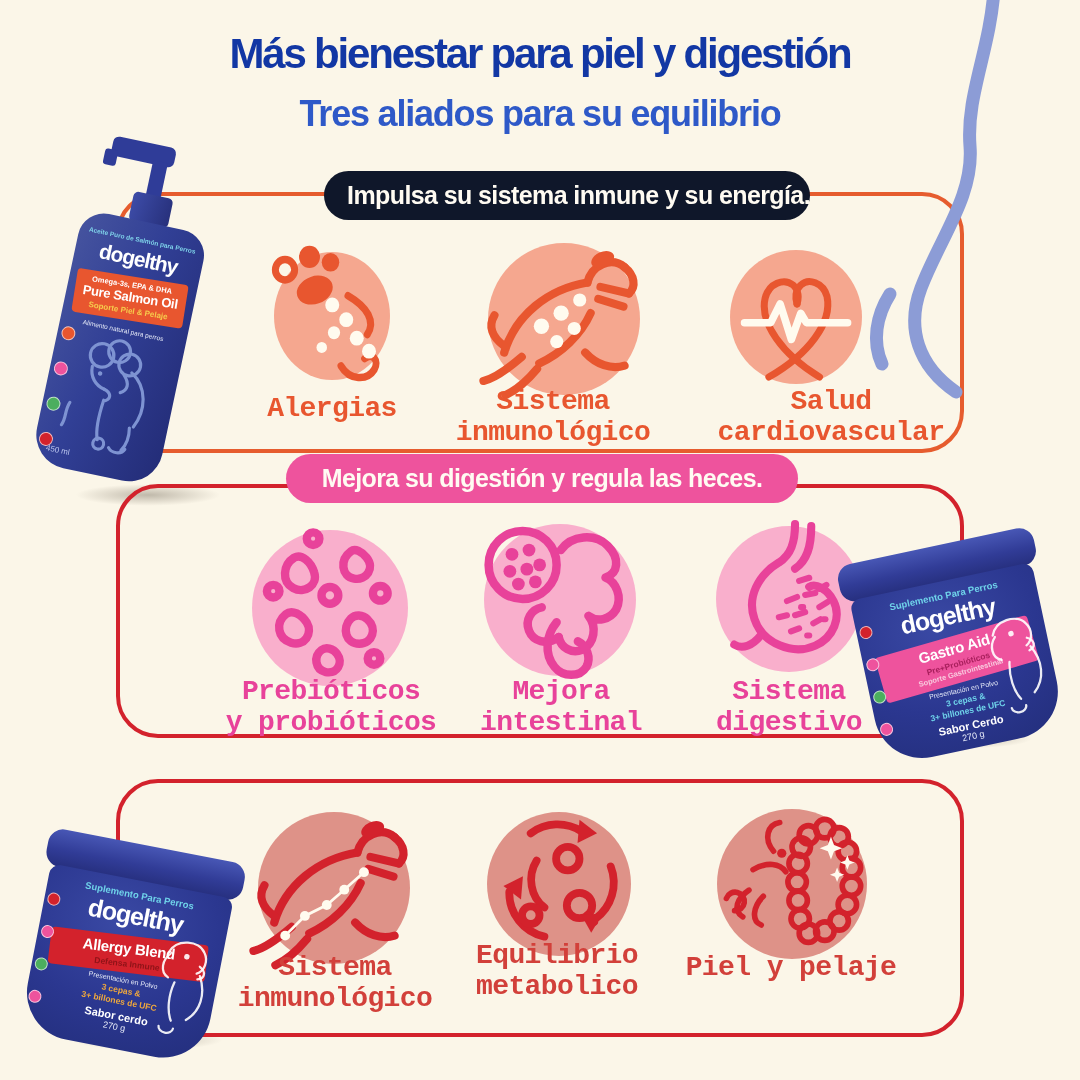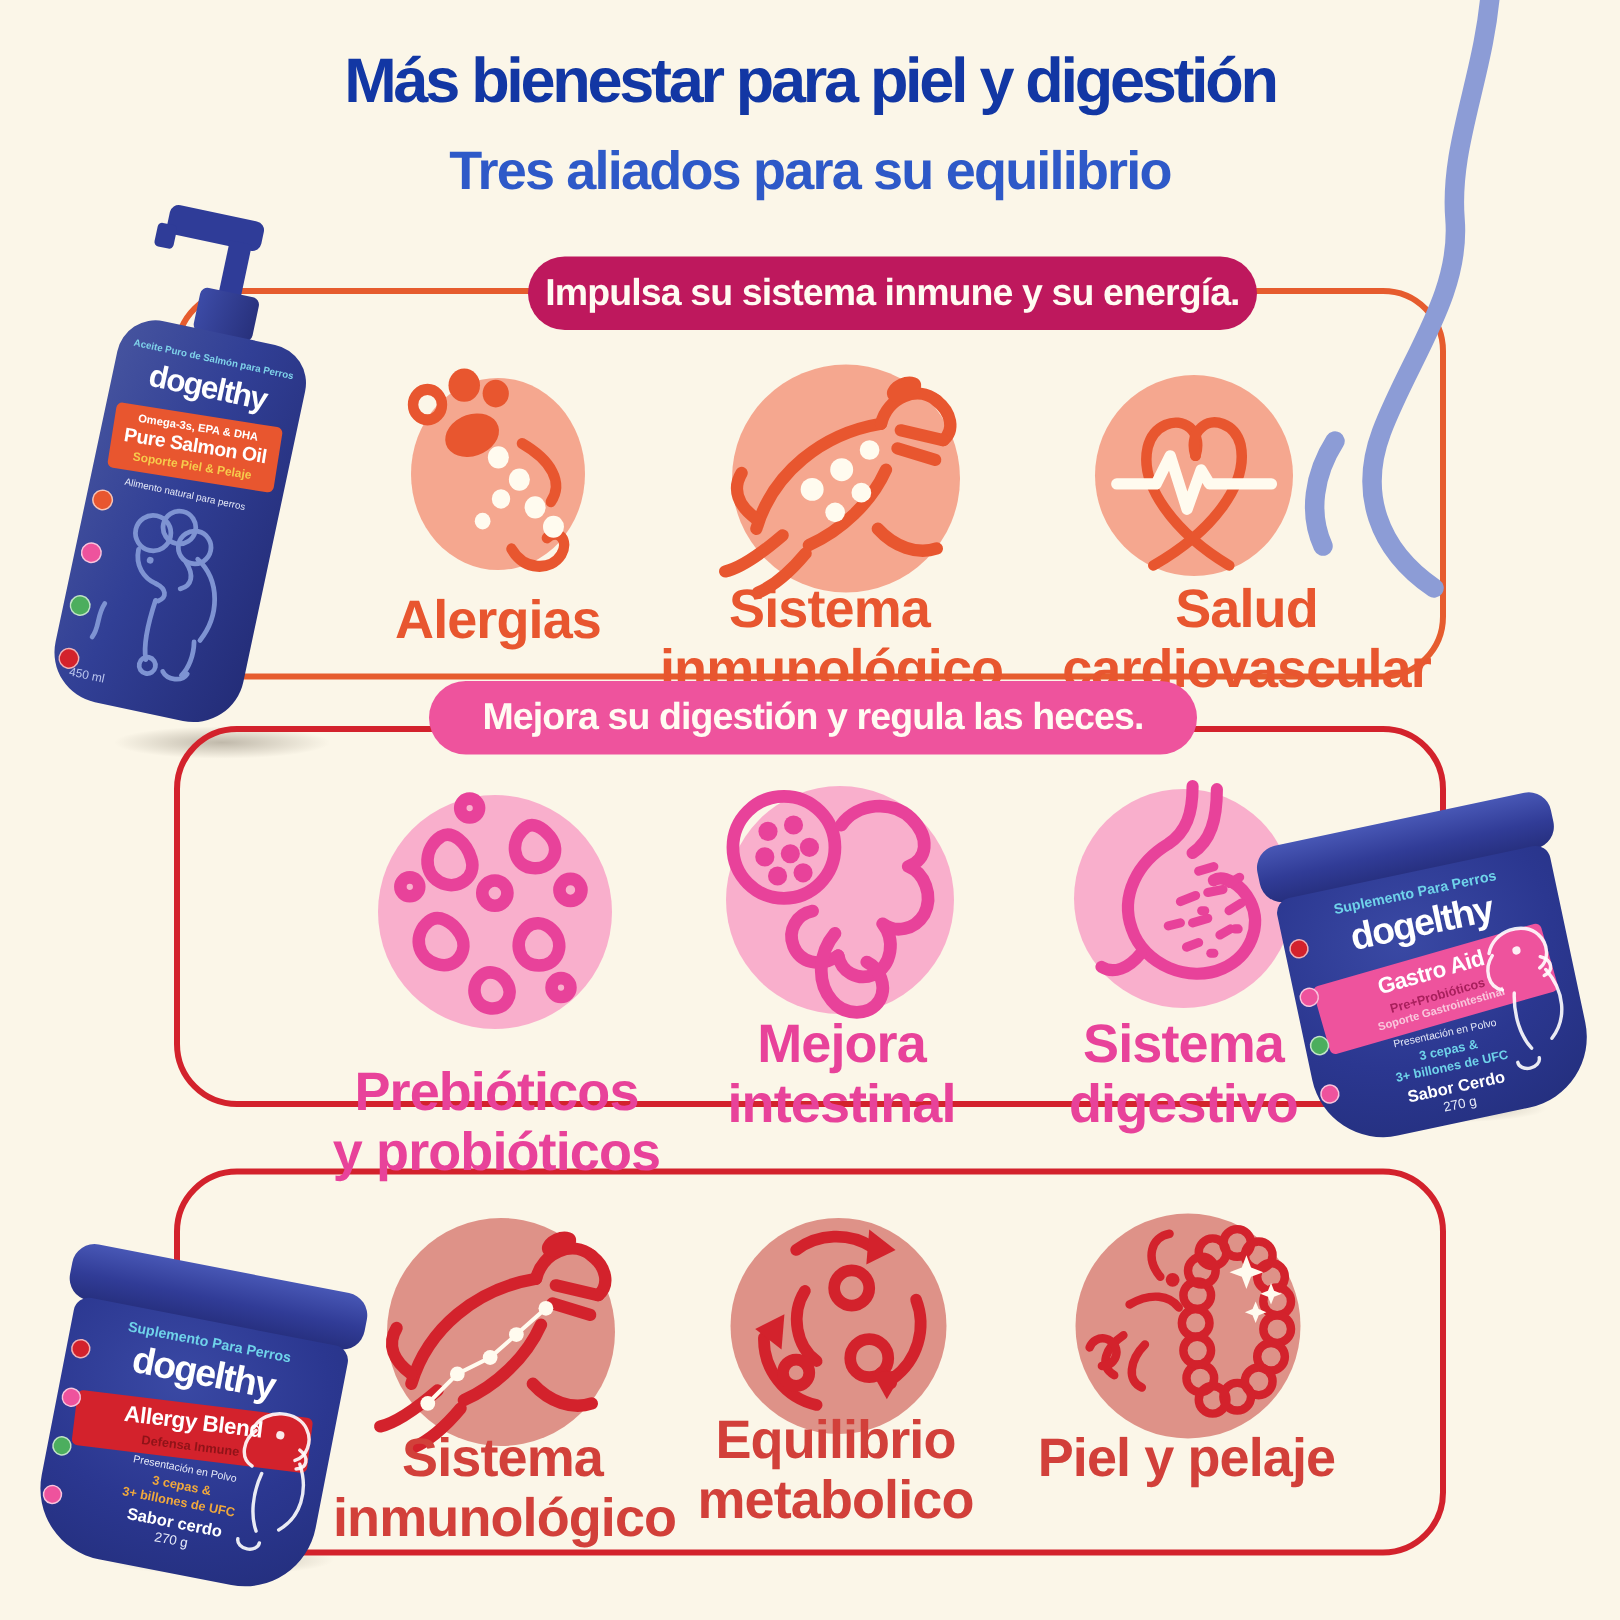--- a/index.html
+++ b/index.html
@@ -8,22 +8,22 @@
   .title{position:absolute;top:30px;left:0;width:100%;text-align:center;font-size:42px;
          font-weight:800;color:#1237A4;letter-spacing:-2.2px;z-index:2;}
   .subtitle{position:absolute;top:93px;left:0;width:100%;text-align:center;font-size:36px;
          font-weight:600;color:#2E59C8;letter-spacing:-1.2px;z-index:2;}
   .sec-box{position:absolute;border:4px solid;border-radius:42px;z-index:2;background:transparent;}
   .pill{position:absolute;height:49px;border-radius:26px;color:#FFFBF2;font-weight:bold;
         font-size:25px;letter-spacing:-0.6px;display:flex;align-items:center;justify-content:center;
         z-index:4;white-space:nowrap;}
   .circle{position:absolute;border-radius:50%;z-index:3;}
   .icon-svg{position:absolute;overflow:visible;z-index:3;}
-  .lbl{position:absolute;font-weight:bold;font-size:36px;letter-spacing:-0.6px;line-height:1.12;
-       text-align:center;white-space:pre-line;z-index:3;}
+  .lbl{position:absolute;font-weight:bold;font-size:28px;letter-spacing:-0.6px;line-height:1.12;
+       text-align:center;white-space:pre-line;z-index:3;font-family:Liberation Mono, monospace;}
   .c-orange{color:#E8562F;} .c-pink{color:#E8429A;} .c-red{color:#D2403A;}
   .shadow{position:absolute;border-radius:50%;z-index:1;
           background:radial-gradient(closest-side,rgba(95,85,70,.38),rgba(95,85,70,0) 72%);}
   
   .product{position:absolute;z-index:6;}
   .bottle-wrap{left:52px;top:140px;width:150px;height:345px;transform:rotate(12deg);}
   .pump-head{position:absolute;left:26px;top:2px;width:64px;height:20px;background:#2F3C98;border-radius:6px;}
   .pump-spout{position:absolute;left:20px;top:16px;width:13px;height:16px;background:#2F3C98;border-radius:3px;}
   .pump-stem{position:absolute;left:69px;top:18px;width:15px;height:36px;background:#2F3C98;}
   .pump-collar{position:absolute;left:57px;top:52px;width:40px;height:30px;border-radius:5px;
@@ -78,21 +78,21 @@
   <div class="subtitle">Tres aliados para su equilibrio</div>
 
   <div class="shadow" style="left:48px;top:480px;width:200px;height:30px;"></div>
   <div class="shadow" style="left:868px;top:726px;width:190px;height:26px;"></div>
   <div class="shadow" style="left:42px;top:1026px;width:210px;height:28px;"></div>
 
   <div class="sec-box" style="left:116px;top:192px;width:840px;height:253px;border-color:#E65C2E;"></div>
   <div class="sec-box" style="left:116px;top:484px;width:840px;height:246px;border-color:#D3222C;"></div>
   <div class="sec-box" style="left:116px;top:779px;width:840px;height:250px;border-color:#D3222C;"></div>
 
-  <div class="pill" style="left:352px;top:171px;width:486px;background:#be185d;">
+  <div class="pill" style="left:324px;top:171px;width:486px;background:#0f172a;justify-content:flex-end;">
     <span>Impulsa su sistema inmune y su energía.</span>
   </div>
   <div class="pill" style="left:286px;top:454px;width:512px;background:#EE539D;">
     <span>Mejora su digestión y regula las heces.</span>
   </div>
 
   <div class="circle" style="left:274px;top:252px;width:116px;height:128px;background:#F5A78F;"></div>
   <svg class="icon-svg" style="left:264px;top:242px;" width="140" height="148" viewBox="0 0 160 160" preserveAspectRatio="none">
     <g stroke="#E8562F" stroke-width="8" fill="none" stroke-linecap="round" stroke-linejoin="round">
       <circle cx="24" cy="30" r="11"></circle>
@@ -203,21 +203,21 @@
         <path d="M68,100 l8,-2"></path>
       <path d="M84,98 l10,-3"></path>
         <path d="M102,106 l7,-4"></path>
         <path d="M80,114 l8,-3"></path>
       <path d="M96,118 l2,0"></path>
         <path d="M112,102 l2,0"></path>
         <path d="M90,90 l2,0"></path>
     </g>
   </svg>
 
-  <div class="lbl c-pink" style="left:218px;top:676px;width:226px;margin-top:32px;">Prebióticos
+  <div class="lbl c-pink" style="left:218px;top:676px;width:226px;">Prebióticos
 y probióticos</div>
   <div class="lbl c-pink" style="left:448px;top:676px;width:226px;">Mejora
 intestinal</div>
   <div class="lbl c-pink" style="left:676px;top:676px;width:226px;">Sistema
 digestivo</div>
 
   <div class="circle" style="left:258px;top:812px;width:152px;height:152px;background:#DE9288;"></div>
   <svg class="icon-svg" style="left:248px;top:800px;" width="175" height="175" viewBox="0 0 160 160" preserveAspectRatio="none">
     <g stroke="#D3222C" stroke-width="7.5" fill="none" stroke-linecap="round" stroke-linejoin="round">
       <path d="M24,112 C34,78 64,54 100,48"></path>

